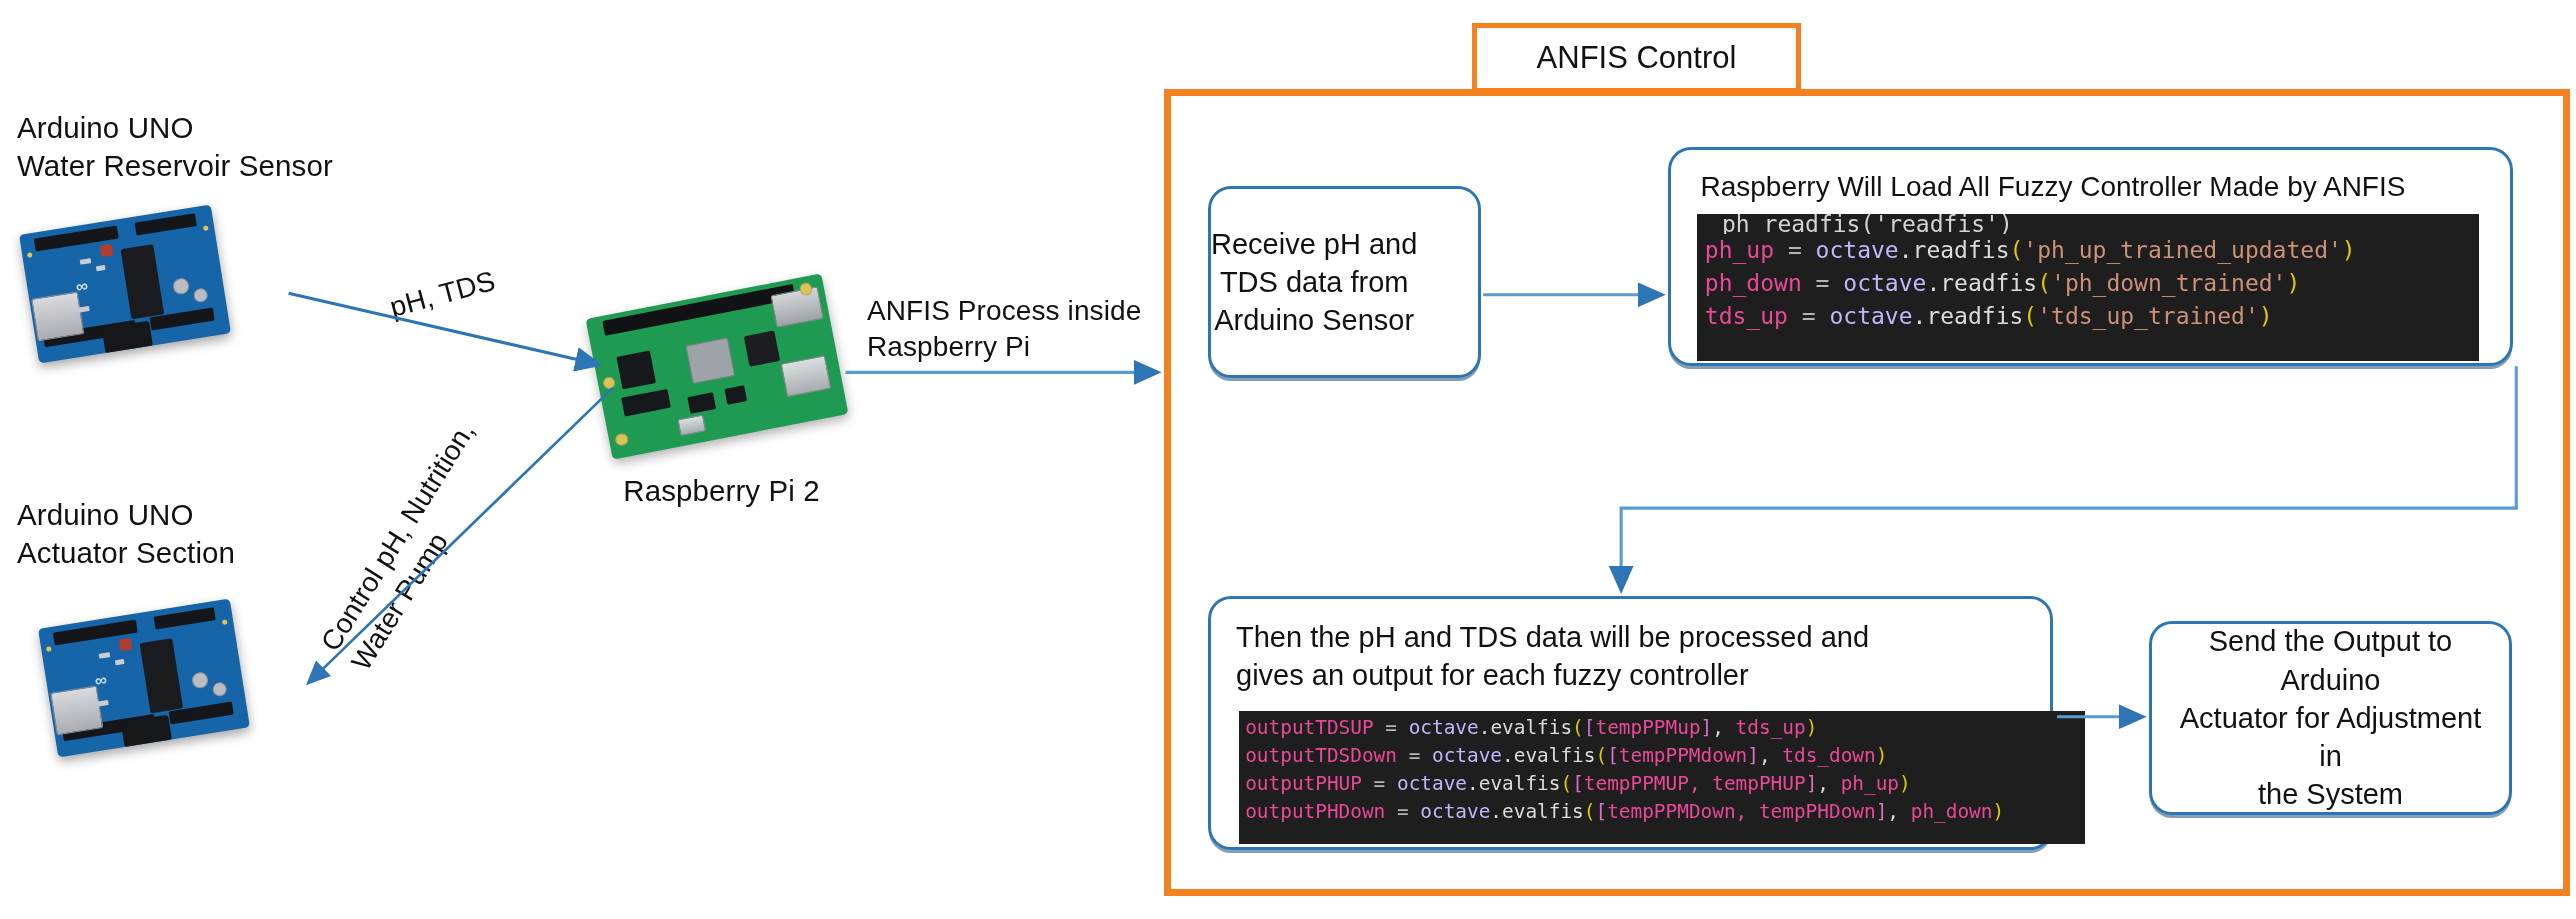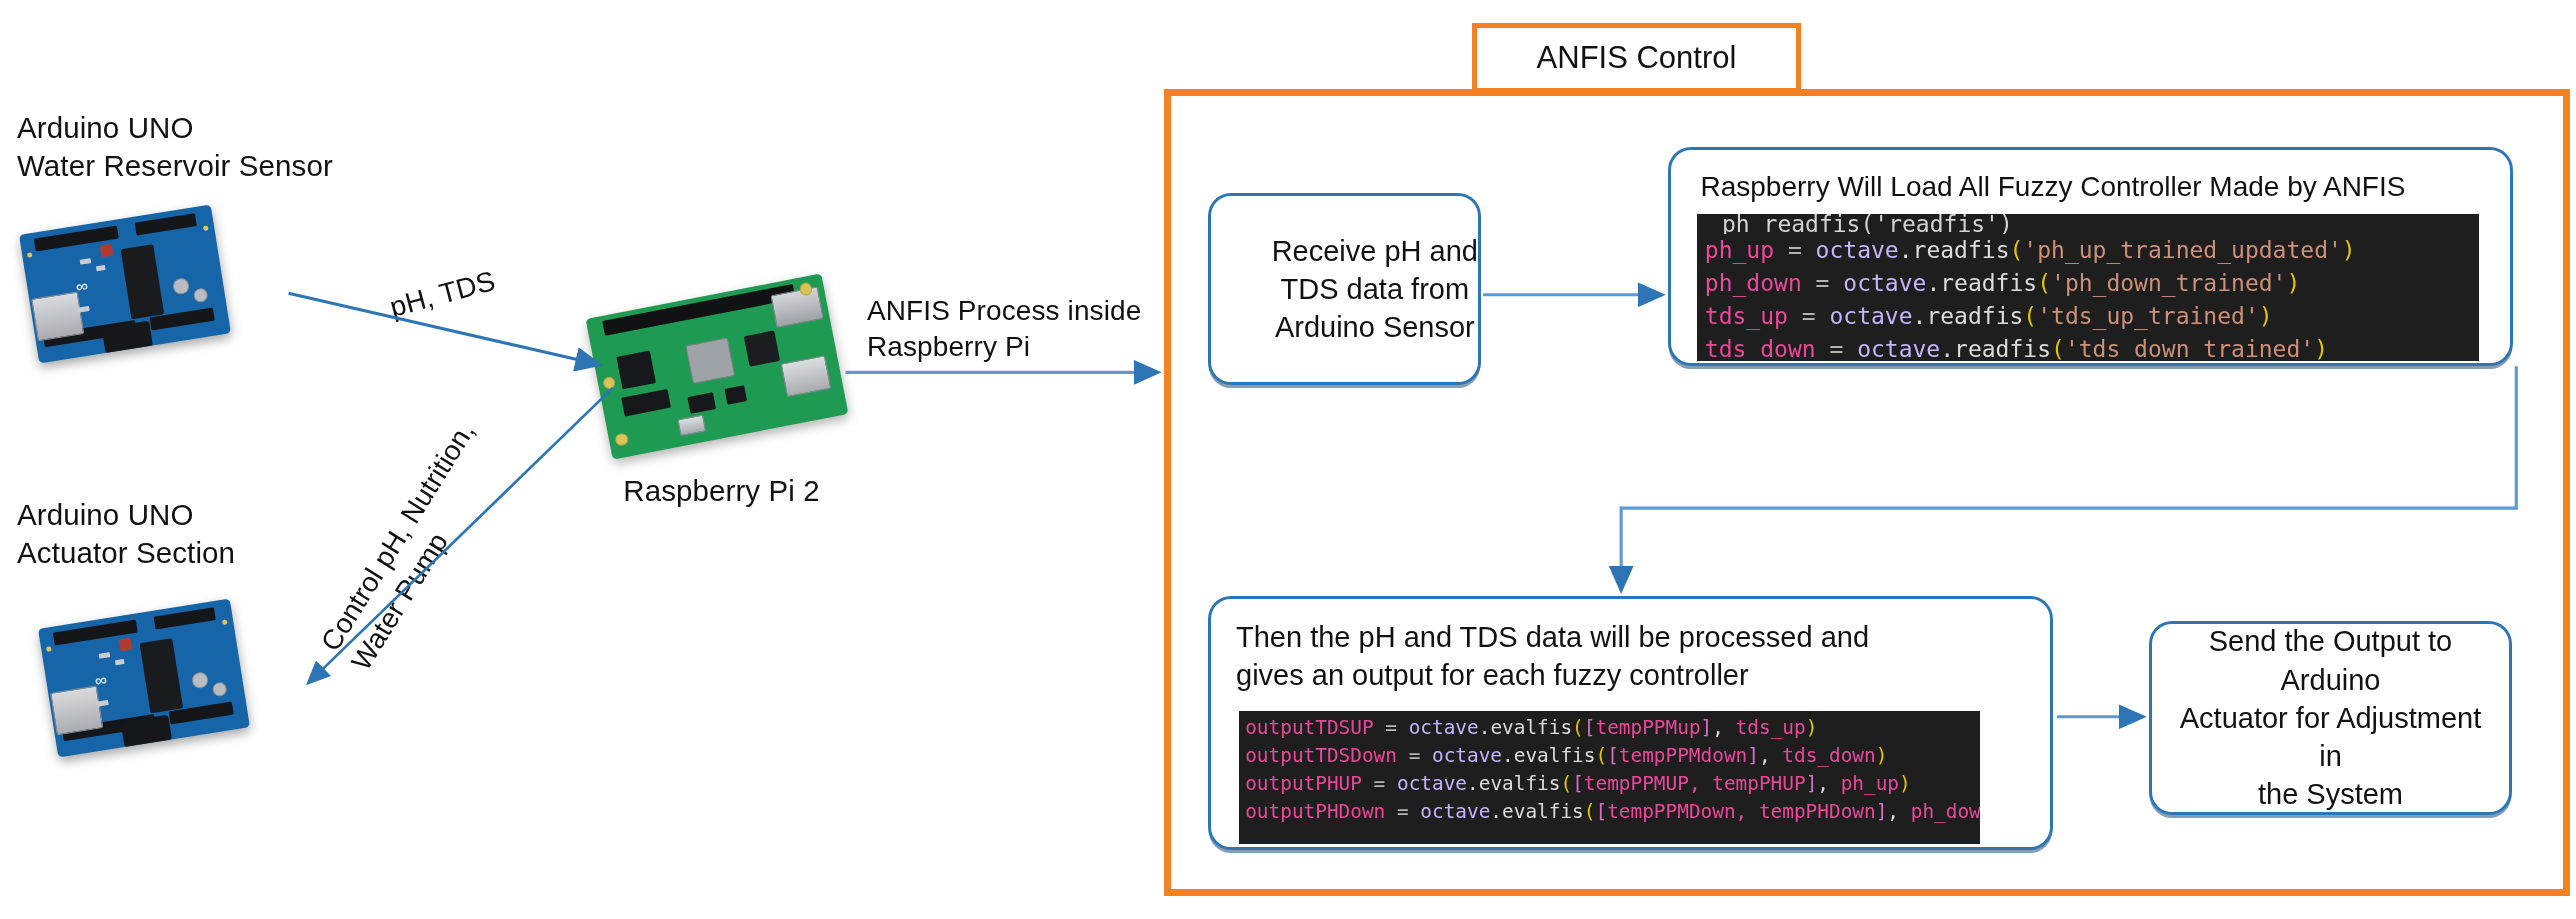--- a/index.html
+++ b/index.html
@@ -185,45 +185,44 @@
 
   <div class="abs label" style="left:867px; top:293px; width:326px; font-size:28px; line-height:1.3;">ANFIS Process inside
 Raspberry Pi</div>
 
   <div id="anfis-group" style="left:1164px; top:89px; width:1406px; height:807px;"></div>
 
   <div id="anfis-title" style="left:1444px; top:23px; width:329px; height:70px;">
     <span>ANFIS Control</span>
   </div>
 
-  <div class="pbox" style="left:1208px; top:193px; width:273px; height:192px; display:flex; align-items:center; justify-content:flex-end;">
+  <div class="pbox" style="left:1208px; top:186px; width:273px; height:192px; display:flex; align-items:center; justify-content:flex-start;">
     <div class="ptext">Receive pH and
 TDS data from
 Arduino Sensor</div>
   </div>
 
   <div class="pbox" style="left:1668px; top:147px; width:845px; height:219px;">
     <div class="ptext left abs" style="left:29.5px; top:18.6px; width:791px; font-size:28px;">Raspberry Will Load All Fuzzy Controller Made by ANFIS</div>
 
     <div class="code" style="left:26px; top:64px; width:782px; height:147px; font-size:23px; line-height:33px;">
       <div class="ln tok-dim" style="padding-left:25px; height:20px; overflow:hidden; line-height:20px;">ph_readfis('readfis')</div>
       <div id="code2-lines" style="padding-left:7.8px;">
           <div class="ln"><span class="tok-var">ph_up</span><span class="tok-eq"> = </span><span class="tok-mod">octave</span><span class="tok-fn">.</span><span class="tok-fn">readfis</span><span class="tok-par">(</span><span class="tok-str">'ph_up_trained_updated'</span><span class="tok-par">)</span></div>
           <div class="ln"><span class="tok-var">ph_down</span><span class="tok-eq"> = </span><span class="tok-mod">octave</span><span class="tok-fn">.</span><span class="tok-fn">readfis</span><span class="tok-par">(</span><span class="tok-str">'ph_down_trained'</span><span class="tok-par">)</span></div>
           <div class="ln"><span class="tok-var">tds_up</span><span class="tok-eq"> = </span><span class="tok-mod">octave</span><span class="tok-fn">.</span><span class="tok-fn">readfis</span><span class="tok-par">(</span><span class="tok-str">'tds_up_trained'</span><span class="tok-par">)</span></div>
-          <div class="ln"><span class="tok-var">tds_down</span><span class="tok-eq"> = </span><span class="tok-mod">octave</span><span class="tok-fn">.</span><span class="tok-fn">readfis</span><span class="tok-par">(</span><span class="tok-str">'tds_down_trained'</span><span class="tok-par">)</span></div>
         </div>
     </div>
   </div>
 
   <div class="pbox" style="left:1208px; top:596px; width:845px; height:254px;">
     <div class="ptext left abs" style="left:25px; top:20px; width:783px; font-size:29px; line-height:1.3;">Then the pH and TDS data will be processed and
 gives an output for each fuzzy controller</div>
 
-    <div class="code" style="left:28px; top:112px; width:741px; height:133px; font-size:19.4px; line-height:28px;">
+    <div class="code" style="left:28px; top:112px; width:846px; height:133px; font-size:19.4px; line-height:28px;">
       <div id="code3-lines" style="padding-left:6.2px; padding-top:3.1px;">
           <div class="ln"><span class="tok-var">outputTDSUP</span><span class="tok-eq"> = </span><span class="tok-mod">octave</span><span class="tok-fn">.</span><span class="tok-fn">evalfis</span><span class="tok-par">(</span><span class="tok-brk">[</span><span class="tok-var">tempPPMup</span><span class="tok-brk">]</span><span class="tok-fn">, </span><span class="tok-var">tds_up</span><span class="tok-par">)</span></div>
           <div class="ln"><span class="tok-var">outputTDSDown</span><span class="tok-eq"> = </span><span class="tok-mod">octave</span><span class="tok-fn">.</span><span class="tok-fn">evalfis</span><span class="tok-par">(</span><span class="tok-brk">[</span><span class="tok-var">tempPPMdown</span><span class="tok-brk">]</span><span class="tok-fn">, </span><span class="tok-var">tds_down</span><span class="tok-par">)</span></div>
           <div class="ln"><span class="tok-var">outputPHUP</span><span class="tok-eq"> = </span><span class="tok-mod">octave</span><span class="tok-fn">.</span><span class="tok-fn">evalfis</span><span class="tok-par">(</span><span class="tok-brk">[</span><span class="tok-var">tempPPMUP, tempPHUP</span><span class="tok-brk">]</span><span class="tok-fn">, </span><span class="tok-var">ph_up</span><span class="tok-par">)</span></div>
           <div class="ln"><span class="tok-var">outputPHDown</span><span class="tok-eq"> = </span><span class="tok-mod">octave</span><span class="tok-fn">.</span><span class="tok-fn">evalfis</span><span class="tok-par">(</span><span class="tok-brk">[</span><span class="tok-var">tempPPMDown, tempPHDown</span><span class="tok-brk">]</span><span class="tok-fn">, </span><span class="tok-var">ph_down</span><span class="tok-par">)</span></div>
         </div>
     </div>
   </div>
 
   <div class="pbox" style="left:2149px; top:621px; width:363px; height:194px; display:flex; align-items:center; justify-content:center;">

